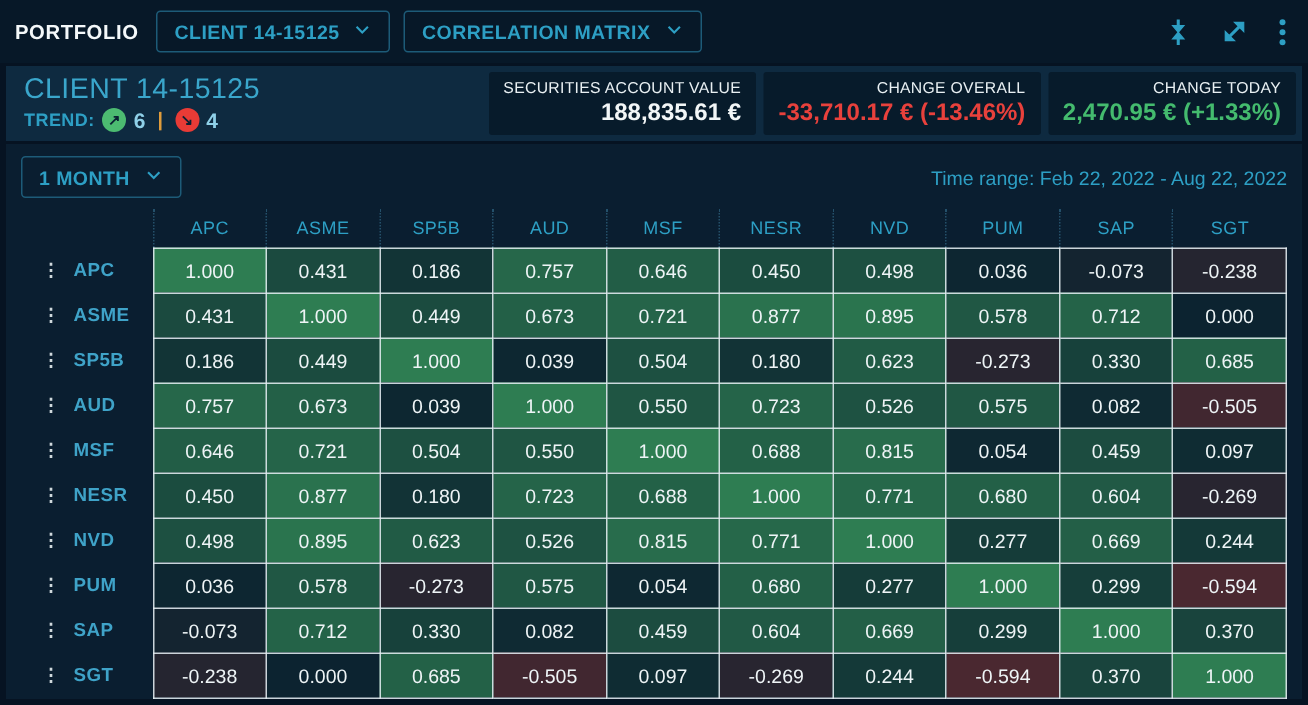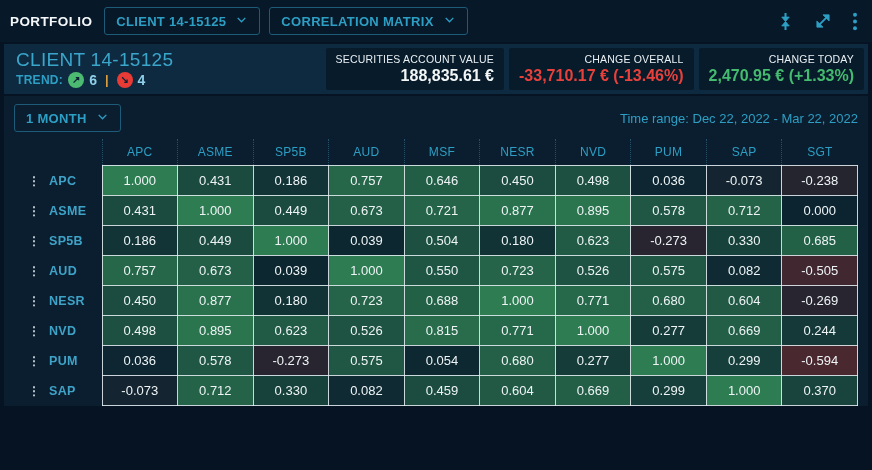--- a/index.html
+++ b/index.html
@@ -141,21 +141,21 @@
   <div class="main">
     <div class="toolbar">
       <button class="dd-btn">
         <span>1 MONTH</span>
         <span>
           <svg width="13" height="13" viewBox="0 0 24 24" fill="none" stroke="#2d9fc4" stroke-width="2.6">
               <polyline points="5 9 12 16 19 9"></polyline>
             </svg>
         </span>
       </button>
-      <span class="time-range">Time range: Dec 22, 2022 - Mar 22, 2022</span>
+      <span class="time-range">Time range: Feb 22, 2022 - Aug 22, 2022</span>
     </div>
 
     <table class="matrix">
       <colgroup>
           <col class="lbl">
         </colgroup>
       <thead>
           <tr>
             <th class="corner"></th>
             <th class="col-head">APC</th>
@@ -217,20 +217,33 @@
             <td class="cell" style="background: rgb(13, 39, 49);">0.039</td>
             <td class="cell" style="background: rgb(46, 125, 82);">1.000</td>
             <td class="cell" style="background: rgb(31, 85, 67);">0.550</td>
             <td class="cell" style="background: rgb(37, 100, 73);">0.723</td>
             <td class="cell" style="background: rgb(30, 82, 66);">0.526</td>
             <td class="cell" style="background: rgb(32, 87, 68);">0.575</td>
             <td class="cell" style="background: rgb(15, 42, 51);">0.082</td>
             <td class="cell" style="background: rgb(65, 39, 48);">-0.505</td>
           </tr>
           <tr>
+            <th class="row-head"><span class="row-kebab">⋮</span><span class="row-ticker">MSF</span></th>
+            <td class="cell" style="background: rgb(34, 93, 70);">0.646</td>
+            <td class="cell" style="background: rgb(37, 100, 73);">0.721</td>
+            <td class="cell" style="background: rgb(29, 80, 65);">0.504</td>
+            <td class="cell" style="background: rgb(31, 85, 67);">0.550</td>
+            <td class="cell" style="background: rgb(46, 125, 82);">1.000</td>
+            <td class="cell" style="background: rgb(35, 97, 71);">0.688</td>
+            <td class="cell" style="background: rgb(40, 108, 76);">0.815</td>
+            <td class="cell" style="background: rgb(14, 40, 50);">0.054</td>
+            <td class="cell" style="background: rgb(28, 76, 64);">0.459</td>
+            <td class="cell" style="background: rgb(15, 44, 51);">0.097</td>
+          </tr>
+          <tr>
             <th class="row-head"><span class="row-kebab">⋮</span><span class="row-ticker">NESR</span></th>
             <td class="cell" style="background: rgb(27, 76, 63);">0.450</td>
             <td class="cell" style="background: rgb(42, 114, 78);">0.877</td>
             <td class="cell" style="background: rgb(18, 51, 54);">0.180</td>
             <td class="cell" style="background: rgb(37, 100, 73);">0.723</td>
             <td class="cell" style="background: rgb(35, 97, 71);">0.688</td>
             <td class="cell" style="background: rgb(46, 125, 82);">1.000</td>
             <td class="cell" style="background: rgb(38, 104, 74);">0.771</td>
             <td class="cell" style="background: rgb(35, 96, 71);">0.680</td>
             <td class="cell" style="background: rgb(33, 89, 69);">0.604</td>
@@ -268,17 +281,30 @@
             <td class="cell" style="background: rgb(36, 99, 72);">0.712</td>
             <td class="cell" style="background: rgb(23, 65, 59);">0.330</td>
             <td class="cell" style="background: rgb(15, 42, 51);">0.082</td>
             <td class="cell" style="background: rgb(28, 76, 64);">0.459</td>
             <td class="cell" style="background: rgb(33, 89, 69);">0.604</td>
             <td class="cell" style="background: rgb(35, 95, 71);">0.669</td>
             <td class="cell" style="background: rgb(22, 62, 58);">0.299</td>
             <td class="cell" style="background: rgb(46, 125, 82);">1.000</td>
             <td class="cell" style="background: rgb(25, 68, 61);">0.370</td>
           </tr>
+          <tr>
+            <th class="row-head"><span class="row-kebab">⋮</span><span class="row-ticker">SGT</span></th>
+            <td class="cell" style="background: rgb(37, 37, 48);">-0.238</td>
+            <td class="cell" style="background: rgb(12, 35, 48);">0.000</td>
+            <td class="cell" style="background: rgb(35, 97, 71);">0.685</td>
+            <td class="cell" style="background: rgb(65, 39, 48);">-0.505</td>
+            <td class="cell" style="background: rgb(15, 44, 51);">0.097</td>
+            <td class="cell" style="background: rgb(40, 37, 48);">-0.269</td>
+            <td class="cell" style="background: rgb(20, 57, 56);">0.244</td>
+            <td class="cell" style="background: rgb(74, 40, 48);">-0.594</td>
+            <td class="cell" style="background: rgb(25, 68, 61);">0.370</td>
+            <td class="cell" style="background: rgb(46, 125, 82);">1.000</td>
+          </tr>
         </tbody>
     </table>
   </div>
 
 </div>
 
 </body></html>

